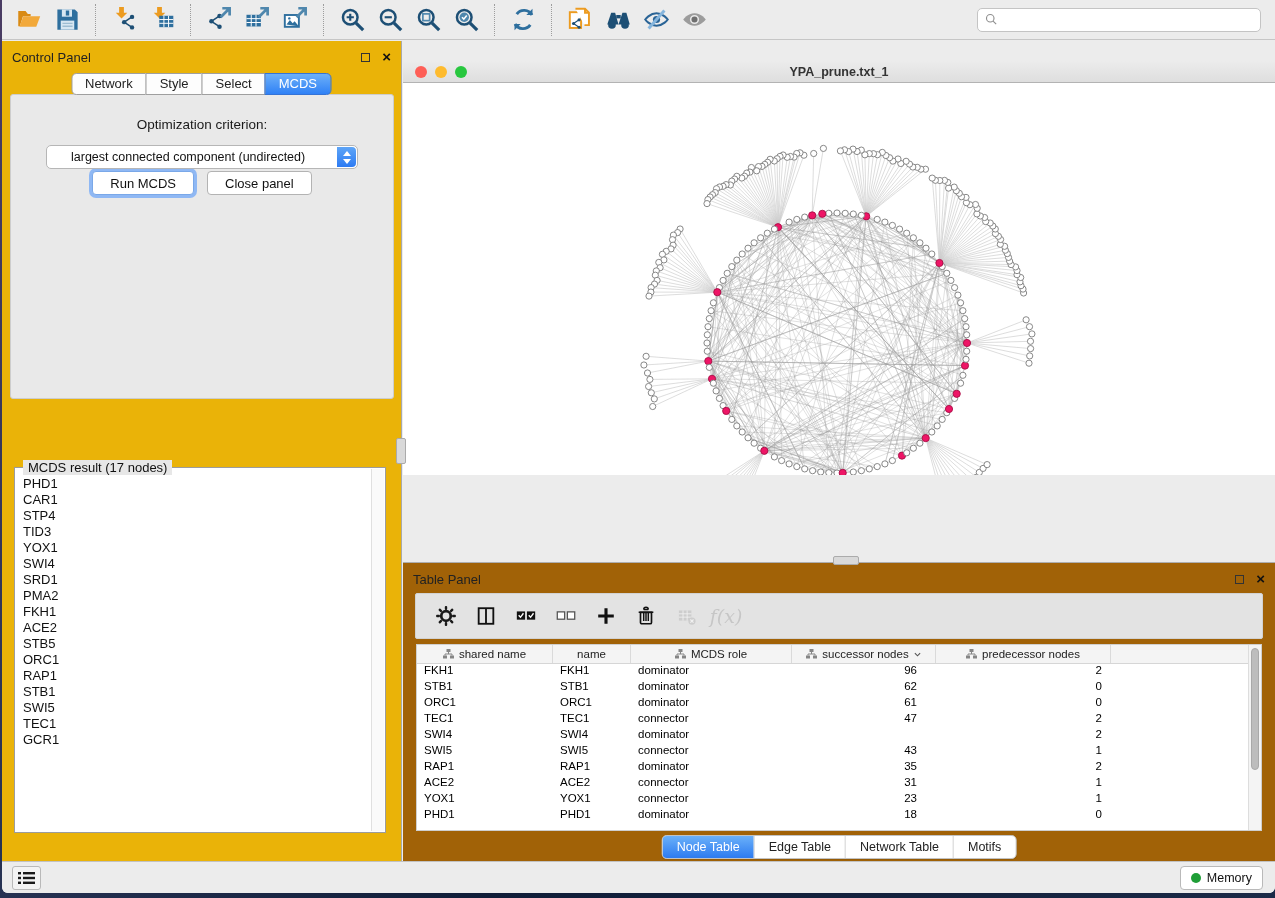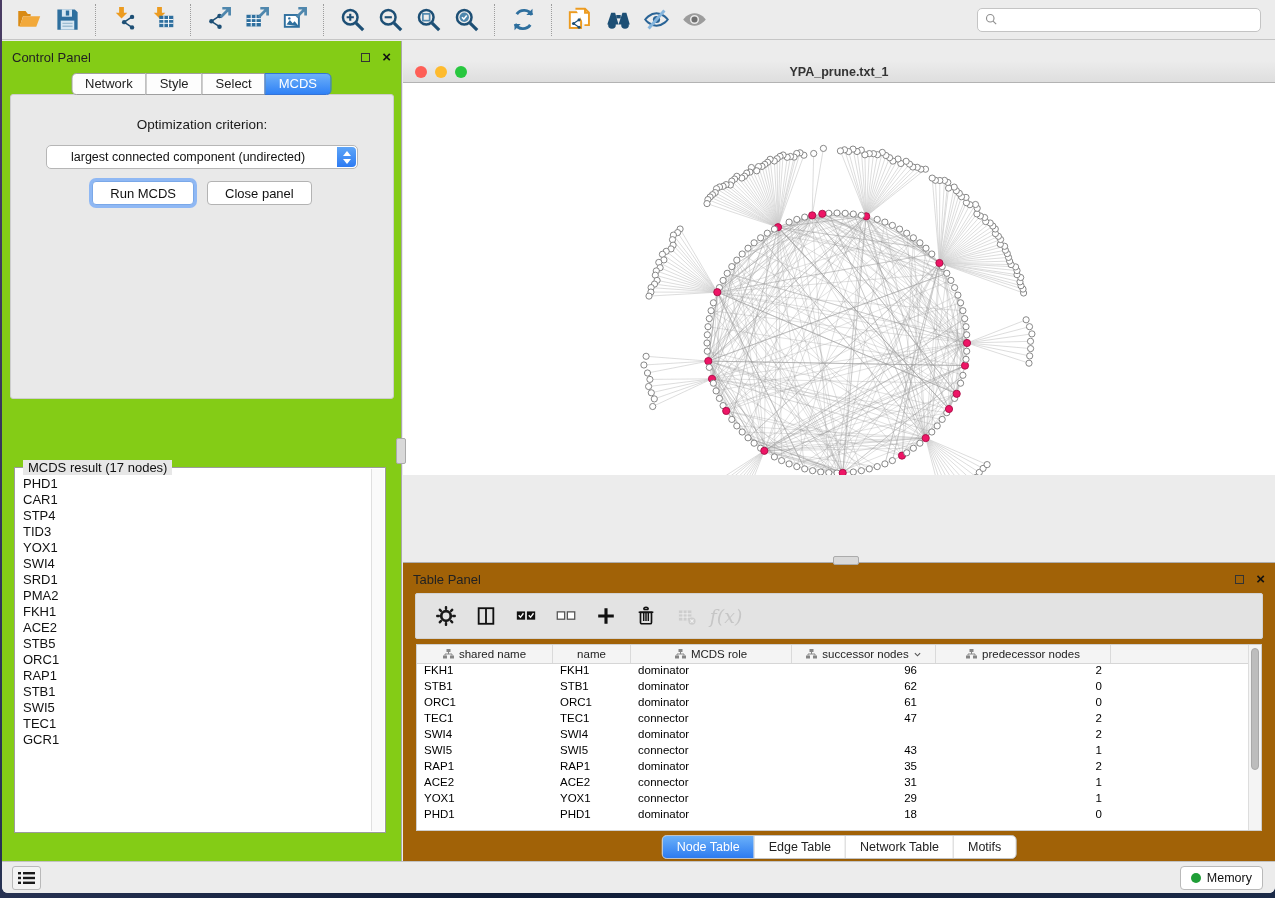--- a/index.html
+++ b/index.html
@@ -18,41 +18,41 @@
   .tb-btn { width:38px; height:34px; display:flex; align-items:center; justify-content:center; border-radius:4px; }
   .tb-btn svg { width:27px; height:27px; }
   .tb-sep { width:0; height:32px; border-left:1px dotted #9d9d9d; margin:0 9px; }
   .search-box { margin-left:auto; margin-right:14px; width:284px; height:24px; background:#fff;
     border:1px solid #c4c4c4; border-radius:5px; display:flex; align-items:center; padding-left:6px; }
   .search-box svg { width:15px; height:15px; }
   .search-box input { border:none; outline:none; flex:1; height:18px; font-size:12px; background:transparent; }
 
   
   .control-panel { position:absolute; left:0; top:41px; width:400px; bottom:32px;
-    background:#84cc16; border-right:1px solid #a9a9a9; }
+    background:#eab308; border-right:1px solid #a9a9a9; }
   .panel-head { height:26px; display:flex; align-items:center; padding:6px 10px 0; font-size:13px; color:#222; }
   .panel-head .spacer { flex:1; }
   .float-ico { width:9px; height:9px; border:1.6px solid #333; display:inline-block; margin-right:12px; }
   .close-ico { font-size:15px; font-weight:bold; color:#111; line-height:10px; }
   .cp-tabs { position:absolute; top:32px; left:50%; transform:translateX(-50%); display:flex; z-index:3; }
   .cp-tab { height:22px; line-height:20px; padding:0 13px; border:1px solid #9f9f9f; background:#fdfdfd;
     font-size:13px; margin-left:-1px; color:#222; }
   .cp-tab:first-child { border-radius:5px 0 0 5px; }
   .cp-tab:last-child { border-radius:0 5px 5px 0; }
   .cp-tab.active { background:linear-gradient(#6db0f8,#2f81f6); color:#fff; border-color:#3473d6; }
   .cp-content { position:absolute; top:53px; left:8px; right:7px; height:305px;
     background:#e9e9e9; border:1px solid #cdcdcd; border-radius:3px; }
   .opt-label { text-align:center; margin-top:22px; font-size:13.5px; }
   .dropdown { margin:13px auto 0; width:312px; height:24px; background:#fff; border:1px solid #b6b6b6;
     border-radius:5px; position:relative; font-size:12.5px; line-height:22px; padding-left:24px; color:#111; }
   .dd-stepper { position:absolute; right:1px; top:1px; bottom:1px; width:19px; border-radius:0 4px 4px 0;
     background:linear-gradient(#5ea5f7,#2d7bf3); display:flex; flex-direction:column; align-items:center; justify-content:center; gap:3px; }
   .tri-up { width:0; height:0; border-left:4px solid transparent; border-right:4px solid transparent; border-bottom:5px solid #fff; }
   .tri-dn { width:0; height:0; border-left:4px solid transparent; border-right:4px solid transparent; border-top:5px solid #fff; }
-  .btn-row { display:flex; justify-content:center; gap:13px; margin-top:12px; }
+  .btn-row { display:flex; justify-content:center; gap:13px; margin-top:2px; }
   .aq-btn { height:24px; padding:0 17px; background:#fff; border:1px solid #b3b3b3; border-radius:4px; font-size:13px; color:#111; }
   .aq-btn.focused { box-shadow:0 0 0 3px rgba(96,158,250,.65); border-color:#7aa8e8; }
   .result-group { position:absolute; top:426px; left:12px; right:15px; bottom:28px;
     border:1px solid #9c9c9c; background:#fff; }
   .result-legend { position:absolute; top:-8px; left:8px; background:#e7e7e7; padding:0 5px; font-size:13px; color:#111; }
   .result-list { position:absolute; left:8px; top:8px; right:16px; bottom:4px; overflow:hidden; font-size:13px; line-height:16px; color:#111; }
   .result-scroll { position:absolute; right:1px; top:1px; bottom:1px; width:13px; background:#fafafa; border-left:1px solid #e0e0e0; }
 
   .v-grip { position:absolute; left:394px; top:438px; width:10px; height:26px; background:#d9d9d9;
     border:1px solid #ababab; border-radius:2px; z-index:5; }
@@ -1338,21 +1338,21 @@
             <div class="td txt" style="width: 136px;">ACE2</div>
             <div class="td txt" style="width: 78px;">ACE2</div>
             <div class="td txt" style="width: 161px;">connector</div>
             <div class="td num" style="width: 144px; padding-right: 19px;">31</div>
             <div class="td num" style="width: 175px; padding-right: 9px;">1</div>
           </div>
           <div class="trow">
             <div class="td txt" style="width: 136px;">YOX1</div>
             <div class="td txt" style="width: 78px;">YOX1</div>
             <div class="td txt" style="width: 161px;">connector</div>
-            <div class="td num" style="width: 144px; padding-right: 19px;">29</div>
+            <div class="td num" style="width: 144px; padding-right: 19px;">23</div>
             <div class="td num" style="width: 175px; padding-right: 9px;">1</div>
           </div>
           <div class="trow">
             <div class="td txt" style="width: 136px;">PHD1</div>
             <div class="td txt" style="width: 78px;">PHD1</div>
             <div class="td txt" style="width: 161px;">dominator</div>
             <div class="td num" style="width: 144px; padding-right: 19px;">18</div>
             <div class="td num" style="width: 175px; padding-right: 9px;">0</div>
           </div>
         </div>

